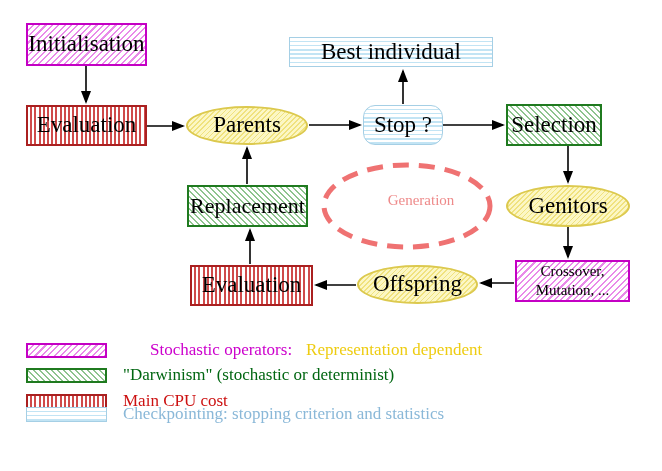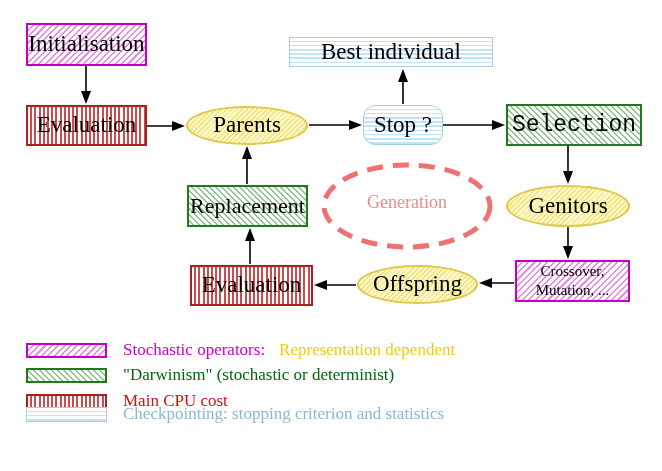--- a/index.html
+++ b/index.html
@@ -34,36 +34,36 @@
   .ellipse-yellow {
     border:2px solid #dcc94e; border-radius:50%;
     background:repeating-linear-gradient(135deg,#fcf7c5 0 2.4px,#f0e27e 2.4px 3.6px);
   }
   .rounded { border-radius:12px; }
 
   .crossover-label { font-size:15px; line-height:1.25; }
   .crossover-label span { display:block; }
 
   .generation-label {
-    position:absolute; z-index:2; left:323px; top:192px; width:168px;
-    text-align:center; font-size:18px; color:#ee8a8a;
+    position:absolute; z-index:2; left:337px; top:192px; width:168px;
+    text-align:center; font-size:15px; color:#ee8a8a;
   }
 
   .legend { position:absolute; left:0; top:0; z-index:2; }
   .legend-row {
     position:absolute; left:26px; display:flex; align-items:center;
   }
   .legend-swatch {
     width:81px; height:15px; box-sizing:border-box; flex:0 0 auto;
     margin-right:16px;
   }
   .legend-swatch.stripes-cyan { border-width:1px; }
   .legend-text { font-size:17px; white-space:nowrap; }
   .seg2 { margin-left:14px; }
-  .c-magenta { color:#cc00cc; }
+  .c-magenta { color:#cc00cc;margin-left:27px; }
   .c-gold    { color:#eecc11; }
   .c-green   { color:#006611; }
   .c-red     { color:#cc1111; }
   .c-blue    { color:#8ab8d8; }
 </style>
 </head>
 <body>
 
 <div class="canvas">
 
@@ -100,21 +100,21 @@
   </div>
 
   <div class="node stripes-cyan" style="left:289px;top:37px;width:204px;height:30px;">
     <span>Best individual</span>
   </div>
 
   <div class="node stripes-cyan rounded" style="left:363px;top:105px;width:80px;height:40px;">
     <span>Stop ?</span>
   </div>
 
-  <div class="node hatch-green" style="left:506px;top:104px;width:136px;height:42px;font-family:Liberation Mono, monospace;">
+  <div class="node hatch-green" style="left:506px;top:104px;width:96px;height:42px;">
     <span>Selection</span>
   </div>
 
   <div class="node ellipse-yellow" style="left:506px;top:185px;width:124px;height:42px;">
     <span>Genitors</span>
   </div>
 
   <div class="node hatch-magenta crossover-label" style="left:515px;top:260px;width:115px;height:42px;">
     <div>
       <span>Crossover,</span>

